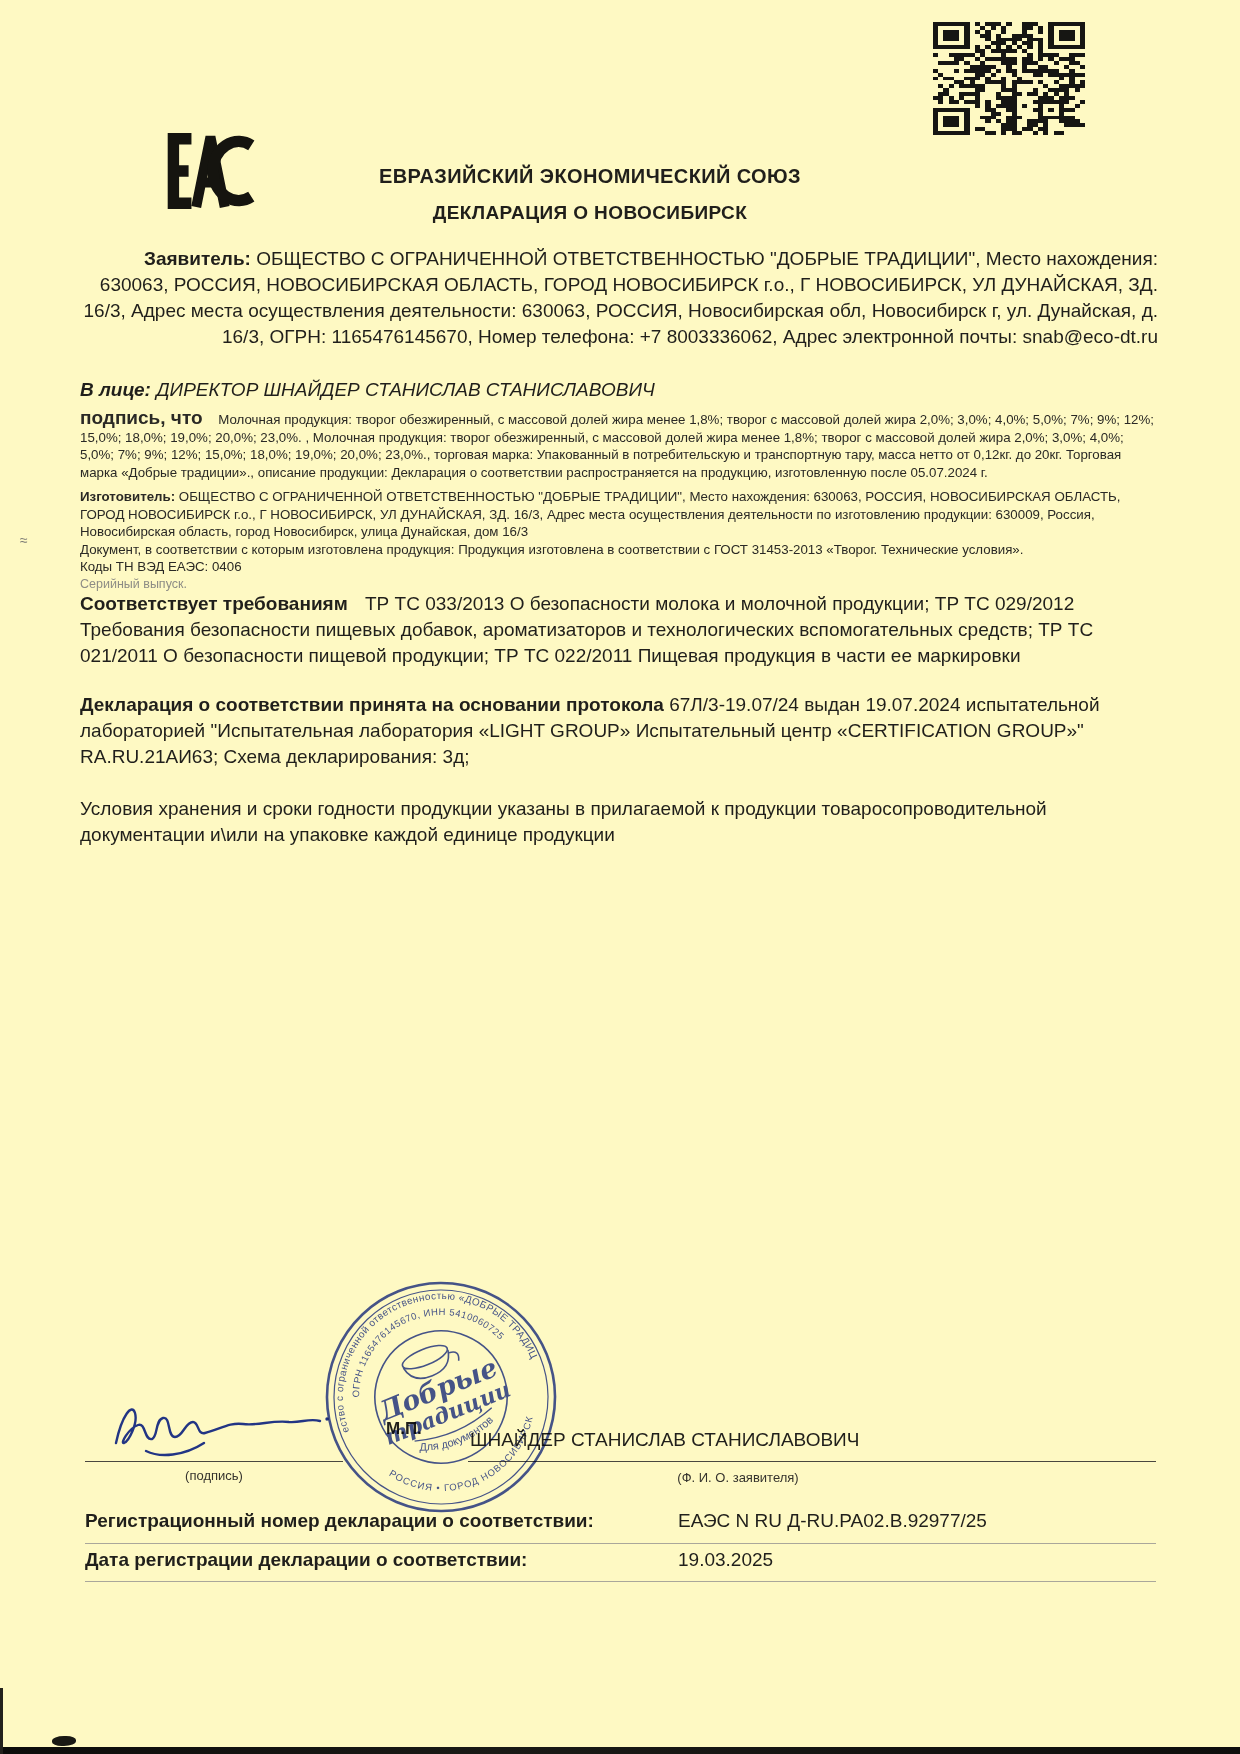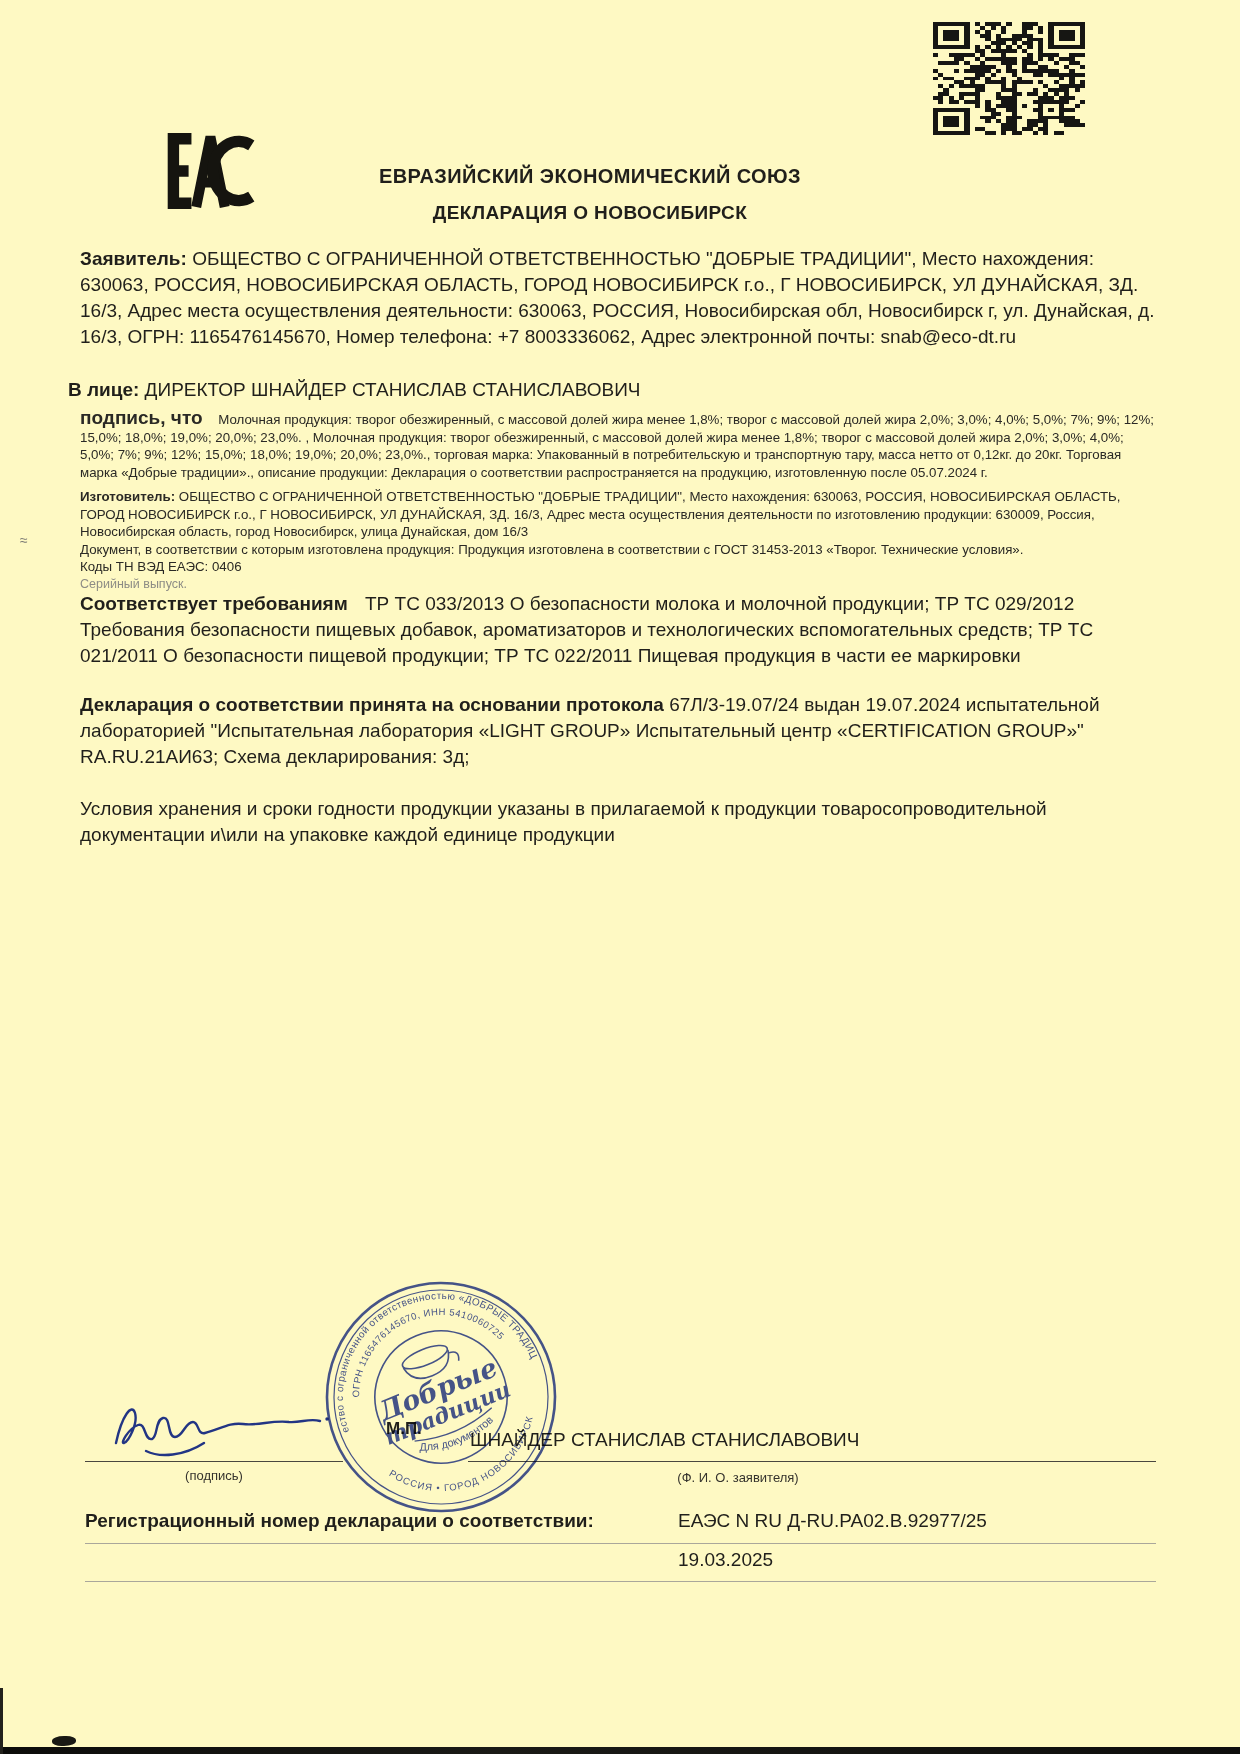--- a/index.html
+++ b/index.html
@@ -468,26 +468,26 @@
         <path d="M31,8 H12 V76 H31 M12,42 H28"></path>
         <path d="M36,80 L51,6 L66,80 M42,54 H60" stroke-width="10.5"></path>
         <path d="M94,15 A27,31 0 1 0 94,69"></path>
       </g>
     </svg>
   </div>
 
   <div class="abs title" style="left:80px; top:165px; width:1020px;">ЕВРАЗИЙСКИЙ ЭКОНОМИЧЕСКИЙ СОЮЗ</div>
   <div class="abs title" style="left:80px; top:202px; width:1020px; font-size:19px;">ДЕКЛАРАЦИЯ О НОВОСИБИРСК</div>
 
-  <p class="abs big" style="left:80px; top:246px; width:1078px;">
+  <p class="abs big" style="left:80px; top:246px; width:1078px;text-align:right;">
     <strong>Заявитель:</strong>
     <span>ОБЩЕСТВО С ОГРАНИЧЕННОЙ ОТВЕТСТВЕННОСТЬЮ "ДОБРЫЕ ТРАДИЦИИ", Место нахождения: 630063, РОССИЯ,  НОВОСИБИРСКАЯ ОБЛАСТЬ, ГОРОД НОВОСИБИРСК г.о., Г НОВОСИБИРСК,  УЛ ДУНАЙСКАЯ, ЗД. 16/3, Адрес места осуществления деятельности: 630063, РОССИЯ, Новосибирская обл, Новосибирск г, ул. Дунайская, д. 16/3, ОГРН: 1165476145670, Номер телефона: +7 8003336062, Адрес электронной почты: snab@eco-dt.ru</span>
   </p>
 
-  <p class="abs big" style="left:68px; top:377px; width:1078px;">
+  <p class="abs big" style="left:80px; top:377px; width:1078px;font-style:italic;">
     <strong>В лице:</strong>
     <span>ДИРЕКТОР ШНАЙДЕР СТАНИСЛАВ СТАНИСЛАВОВИЧ</span>
   </p>
 
   <p class="abs small" style="left:80px; top:409px; width:1078px;">
     <strong class="big-lead">подпись, что</strong>
     <span>Молочная продукция: творог обезжиренный, с массовой долей жира менее 1,8%; творог с массовой долей жира 2,0%; 3,0%; 4,0%; 5,0%; 7%; 9%; 12%; 15,0%; 18,0%; 19,0%; 20,0%; 23,0%. , Молочная продукция: творог обезжиренный, с массовой долей жира менее 1,8%; творог с массовой долей жира 2,0%; 3,0%; 4,0%; 5,0%; 7%; 9%; 12%; 15,0%; 18,0%; 19,0%; 20,0%; 23,0%., торговая марка: Упакованный в потребительскую и транспортную тару, масса нетто от 0,12кг. до 20кг. Торговая марка «Добрые традиции»., описание продукции: Декларация о соответствии распространяется на продукцию, изготовленную после 05.07.2024 г.</span>
   </p>
 
   <div class="abs" style="left:80px; top:488px; width:1078px;">
@@ -562,20 +562,21 @@
       <text x="121" y="122" text-anchor="middle" font-size="27" fill="#2b3da5" font-family="DejaVu Serif, serif" font-style="italic" font-weight="bold">Добрые</text>
       <text x="121" y="146" text-anchor="middle" font-size="22" fill="#2b3da5" font-family="DejaVu Serif, serif" font-style="italic" font-weight="bold">традиции</text>
       <path d="M80,152 q42,13 84,-2" fill="none" stroke="#2b3da5" stroke-width="1.4"></path>
     </g>
   </svg>
 
   <div class="abs" style="left:85px; top:1510px; font-size:19px; font-weight:bold;">Регистрационный номер декларации о соответствии:</div>
   <div class="abs" style="left:678px; top:1510px; font-size:19px;">ЕАЭС N RU Д-RU.РА02.В.92977/25</div>
   <div class="abs hline-faint" style="left:85px; top:1543px; width:1071px;"></div>
 
+  <div class="abs" style="left:85px; top:1549px; font-size:19px; font-weight:bold;">Дата регистрации декларации о соответствии:</div>
   <div class="abs" style="left:678px; top:1549px; font-size:19px;">19.03.2025</div>
   <div class="abs hline-faint" style="left:85px; top:1581px; width:1071px;"></div>
 
   <div class="abs artifact" style="left:20px; top:532px; font-size:14px;">≈</div>
   <div class="abs" style="left:52px; top:1736px; width:24px; height:10px; background:#191914; border-radius:50% 40% 50% 40%;"></div>
   <div class="abs" style="left:0; top:1747px; width:1240px; height:7px; background:linear-gradient(90deg,#0c0c0a 0%, #1a1a16 40%, #0e0e0c 100%);"></div>
   <div class="abs" style="left:0; top:1688px; width:3px; height:66px; background:#23221d;"></div>
 
 </div>
 

